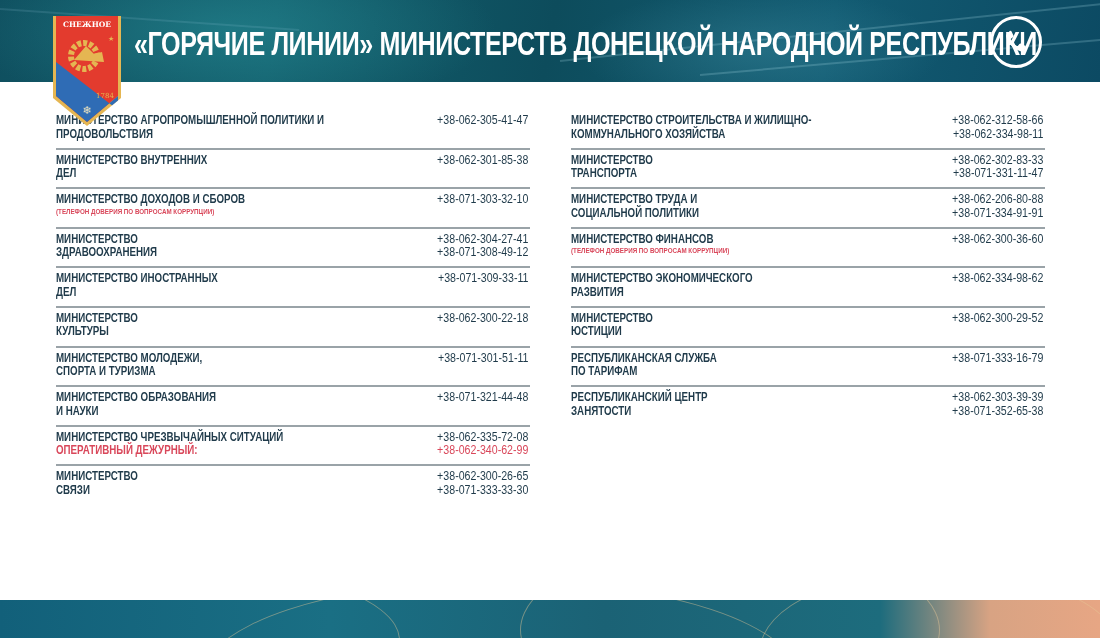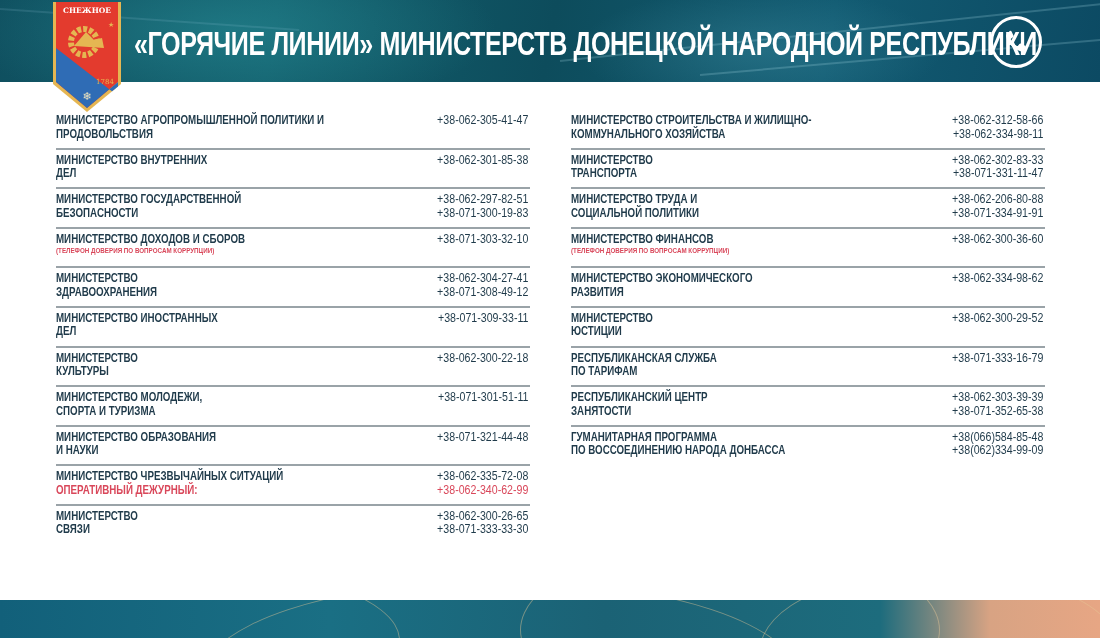--- a/index.html
+++ b/index.html
@@ -24,21 +24,21 @@
       font-size: 33px; line-height: 44px; white-space: nowrap;
       transform: scaleX(0.76); transform-origin: left center; letter-spacing: -0.5px;
     }
     .phone-circle {
       position: absolute; left: 990px; top: 16px; width: 52px; height: 52px;
       border: 3px solid #ffffff; border-radius: 50%;
       display: flex; align-items: center; justify-content: center;
     }
 
     .emblem {
-      position: absolute; left: 50px; top: 2px; width: 74px; height: 112px; z-index: 3;
+      position: absolute; left: 50px; top: 16px; width: 74px; height: 112px; z-index: 3;
     }
 
     .col {
       position: absolute; top: 110px; width: 474px;
     }
     .col.left { left: 56px; }
     .col.right { left: 571px; }
 
     .row {
       position: relative; height: 39.6px; border-bottom: 2px solid #9aa3a8;
@@ -123,30 +123,20 @@
       <div class="name">
         <span class="line">МИНИСТЕРСТВО ВНУТРЕННИХ</span>
         <span class="line">ДЕЛ</span>
       </div>
       <div class="phones">
         <span class="p">+38-062-301-85-38</span>
       </div>
     </div>
     <div class="row">
       <div class="name">
-        <span class="line">МИНИСТЕРСТВО ГОСУДАРСТВЕННОЙ</span>
-        <span class="line">БЕЗОПАСНОСТИ</span>
-      </div>
-      <div class="phones">
-        <span class="p">+38-062-297-82-51</span>
-        <span class="p">+38-071-300-19-83</span>
-      </div>
-    </div>
-    <div class="row">
-      <div class="name">
         <span class="line">МИНИСТЕРСТВО ДОХОДОВ И СБОРОВ</span>
         <span class="note-red">(ТЕЛЕФОН ДОВЕРИЯ ПО ВОПРОСАМ КОРРУПЦИИ)</span>
       </div>
       <div class="phones">
         <span class="p">+38-071-303-32-10</span>
       </div>
     </div>
     <div class="row">
       <div class="name">
         <span class="line">МИНИСТЕРСТВО</span>
@@ -283,30 +273,20 @@
       </div>
     </div>
     <div class="row">
       <div class="name">
         <span class="line">РЕСПУБЛИКАНСКИЙ ЦЕНТР</span>
         <span class="line">ЗАНЯТОСТИ</span>
       </div>
       <div class="phones">
         <span class="p">+38-062-303-39-39</span>
         <span class="p">+38-071-352-65-38</span>
-      </div>
-    </div>
-    <div class="row">
-      <div class="name">
-        <span class="line">ГУМАНИТАРНАЯ ПРОГРАММА</span>
-        <span class="line">ПО ВОССОЕДИНЕНИЮ НАРОДА ДОНБАССА</span>
-      </div>
-      <div class="phones">
-        <span class="p">+38(066)584-85-48</span>
-        <span class="p">+38(062)334-99-09</span>
       </div>
     </div>
   </div>
 
 <div class="footer-band">
   <div class="arc" style="left:-100px;top:-40px;width:500px;height:160px;"></div>
   <div class="arc" style="left:200px;top:-20px;width:600px;height:200px;"></div>
   <div class="arc" style="left:520px;top:-60px;width:420px;height:180px;"></div>
   <div class="arc" style="left:760px;top:-30px;width:360px;height:160px;"></div>
 </div>

